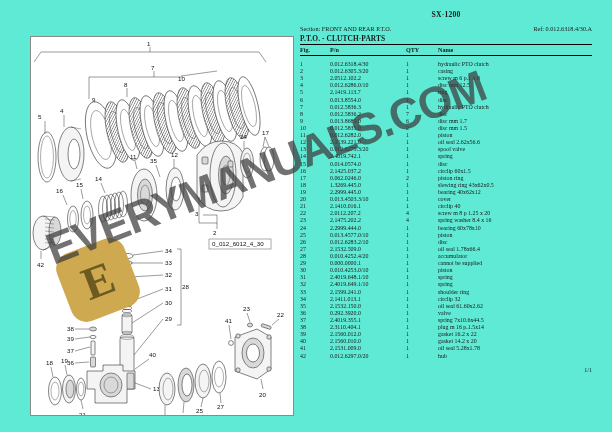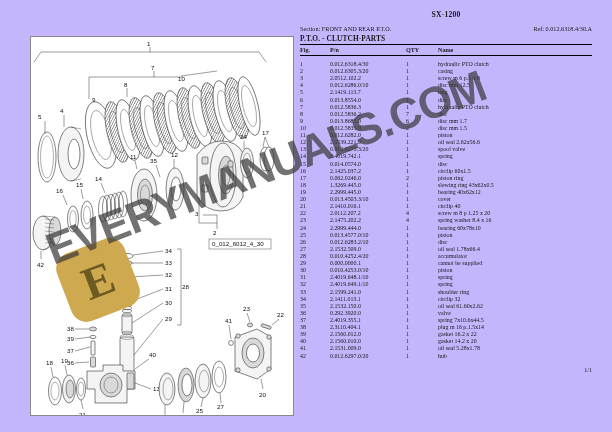--- a/index.html
+++ b/index.html
@@ -13,21 +13,21 @@
     position: relative;
     overflow: hidden;
     font-family: "Liberation Serif", serif;
     color: #1a1a1a;
   }
 
   
   #page {
     position: absolute;
     inset: 0;
-    background: #c4b5fd;
+    background: #5eead4;
   }
 
   
   #diagram-panel {
     position: absolute;
     left: 30px;
     top: 36px;
     width: 262px;
     height: 378px;
     border: 1px solid #8a8a8a;

